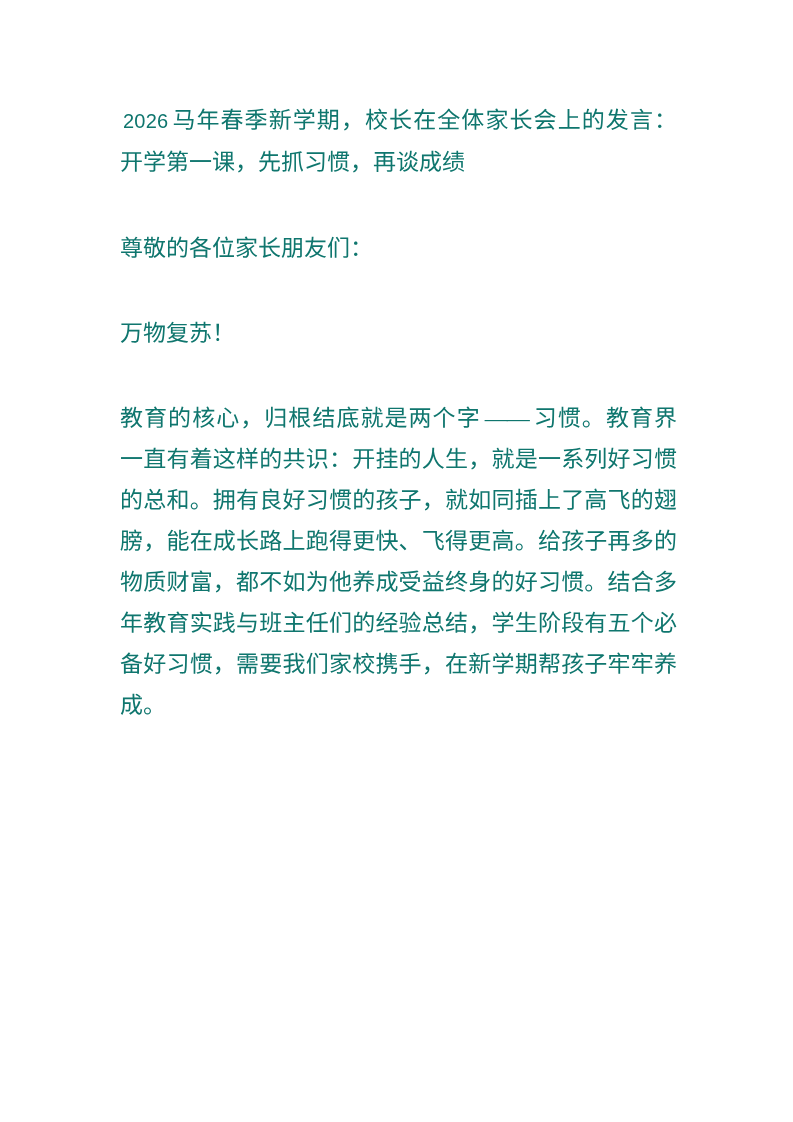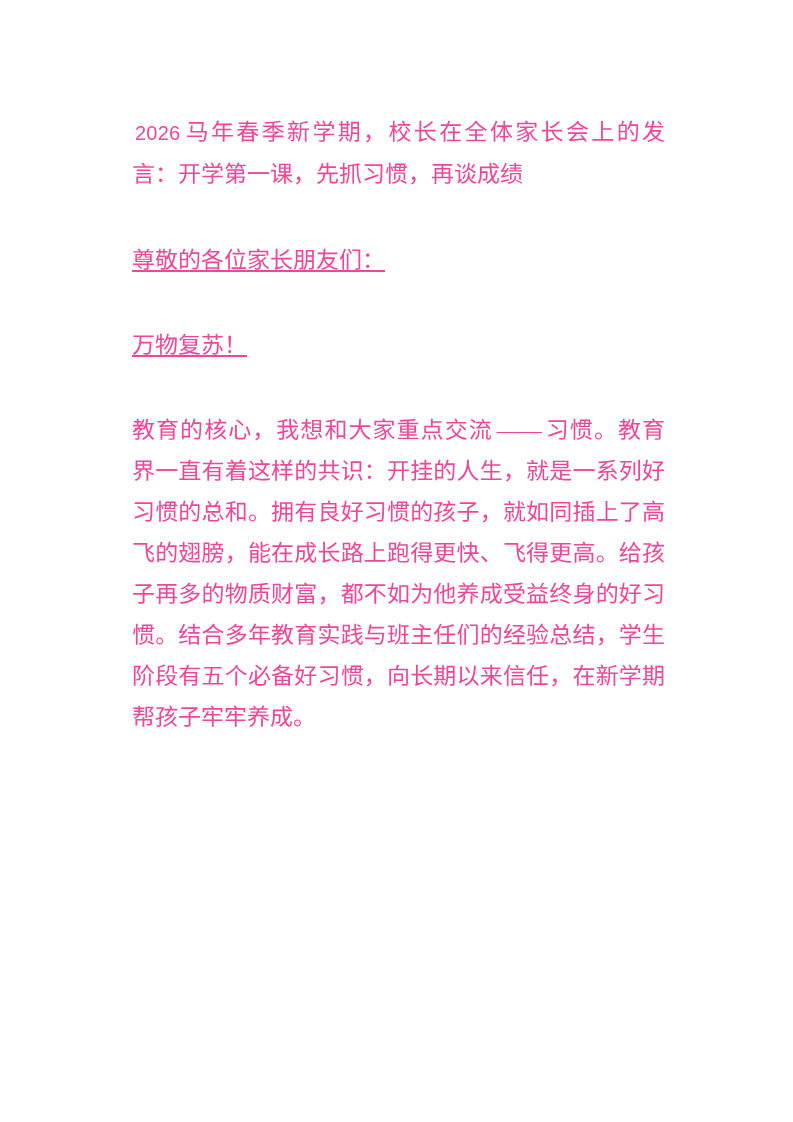--- a/index.html
+++ b/index.html
@@ -27,36 +27,35 @@
 
   
   #doc-body {
     position: absolute;
     left: 116px;
     top: 96px;
     width: 565px;
   }
 
   .para {
-    margin: 16px;
+    margin: 4px;
     font-size: 23px;
     line-height: 41px;
     text-align: justify;
     text-justify: inter-ideograph;
     letter-spacing: 0px;
-    color: #ec4899;
+    color: #0f766e;
     word-break: break-all;
   }
 
   .para.title-para {
     margin-bottom: 45px;
   }
   .para.gap-md {
     margin-bottom: 44px;
-    text-decoration: underline;
   }
   .para.gap-body {
     margin-bottom: 36px;
   }
 
   
   .lat {
     font-family: "Liberation Sans", "DejaVu Sans", sans-serif;
     font-size: 20px;
     letter-spacing: 0.2px;
@@ -75,16 +74,16 @@
 <div id="page">
   <div id="doc-body">
 
     <p class="para title-para"><span class="lat">2026</span><span>马年春季新学期，校长在全体家长会上的发言：开学第一课，先抓习惯，再谈成绩</span></p>
 
     <p class="para gap-md">尊敬的各位家长朋友们：</p>
 
     <p class="para gap-md">万物复苏！</p>
 
 
-    <p class="para"><span>教育的核心，我想和大家重点交流</span><span class="dash">——</span><span>习惯。教育界一直有着这样的共识：开挂的人生，就是一系列好习惯的总和。拥有良好习惯的孩子，就如同插上了高飞的翅膀，能在成长路上跑得更快、飞得更高。给孩子再多的物质财富，都不如为他养成受益终身的好习惯。结合多年教育实践与班主任们的经验总结，学生阶段有五个必备好习惯，向长期以来信任，在新学期帮孩子牢牢养成。</span></p>
+    <p class="para"><span>教育的核心，归根结底就是两个字</span><span class="dash">——</span><span>习惯。教育界一直有着这样的共识：开挂的人生，就是一系列好习惯的总和。拥有良好习惯的孩子，就如同插上了高飞的翅膀，能在成长路上跑得更快、飞得更高。给孩子再多的物质财富，都不如为他养成受益终身的好习惯。结合多年教育实践与班主任们的经验总结，学生阶段有五个必备好习惯，需要我们家校携手，在新学期帮孩子牢牢养成。</span></p>
 
   </div>
 </div>
 
 </body></html>

